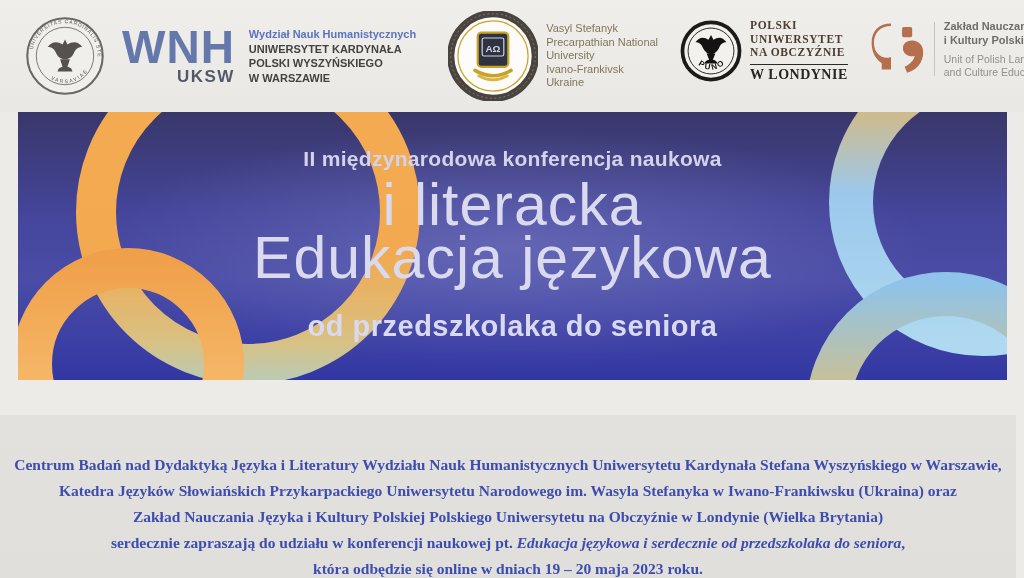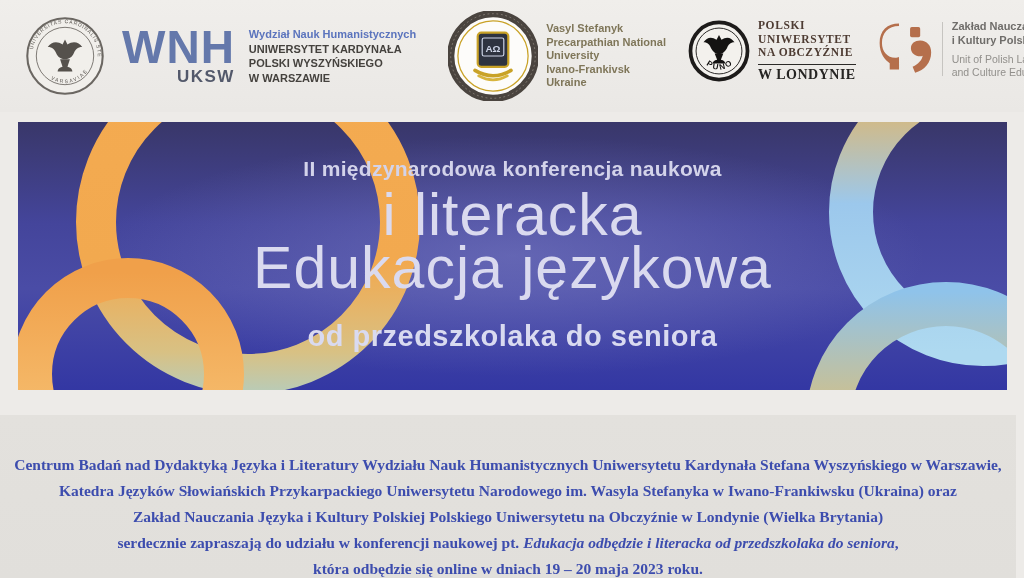--- a/index.html
+++ b/index.html
@@ -15,38 +15,38 @@
 
   .seal-uksw { margin-left:24px; width:82px; height:82px; flex:none; }
   .wnh-block { margin-left:16px; flex:none; text-align:right; }
   .wnh-acronym { font-size:46px; font-weight:700; letter-spacing:1px; color:#6478ab; line-height:42px; }
   .wnh-sub { font-size:17px; font-weight:700; letter-spacing:1.5px; color:#53596b; line-height:18px; }
 
   .uksw-text { margin-left:14px; flex:none; font-size:11px; line-height:14.5px; font-weight:700; color:#45423e; }
   .uksw-text .l1 { color:#5b74bd; }
 
   .crest-pnu { margin-left:32px; width:90px; height:90px; flex:none; }
-  .pnu-text { margin-left:8px; flex:none; font-size:11px; line-height:13.5px; font-weight:700; color:#7f7659; }
+  .pnu-text { margin-left:8px; flex:none; font-size:11px; line-height:13.5px; font-weight:400; color:#7f7659; }
 
   .seal-puno { margin-left:22px; width:62px; height:62px; flex:none; margin-top:-10px; }
   .puno-text { margin-left:8px; flex:none; margin-top:-10px;
                font-family:"Liberation Serif", serif; }
   .puno-text .pl-lines { font-size:11.5px; line-height:13.5px; letter-spacing:.6px; color:#4e3c33; font-weight:600; }
   .puno-city { margin-top:4px; padding-top:2px; border-top:1.6px solid #2b2a28;
                font-size:14px; font-weight:700; letter-spacing:.5px; color:#262523; }
 
   .znjkp { margin-left:22px; flex:none; display:flex; align-items:center; margin-top:-14px; }
   .quote-icon { width:54px; height:56px; flex:none; }
   .znjkp-divider { width:1px; height:54px; background:#c6c4c0; margin:0 9px 0 10px; flex:none; }
   .znjkp-text { flex:none; }
   .znjkp-pl { font-size:11px; line-height:13.5px; font-weight:700; color:#6f6d6a; }
   .znjkp-en { margin-top:6px; font-size:10.5px; line-height:12.5px; font-weight:400; color:#92908c; }
 
   
-  .banner { position:absolute; left:18px; top:122px; width:989px; height:268px;
+  .banner { position:absolute; left:18px; top:112px; width:989px; height:268px;
             overflow:hidden;
             background:
               radial-gradient(ellipse 58% 62% at 50% 50%, rgba(128,130,198,.50), rgba(128,130,198,0) 72%),
               linear-gradient(180deg,#393769 0%, #44459b 38%, #4a4ca6 62%, #3337a3 100%);
   }
   .banner-rings { position:absolute; inset:0; }
   .banner-content { position:absolute; inset:0; text-align:center; color:#dcdcf0; }
   .kicker { margin-top:35px; font-size:21px; font-weight:700; letter-spacing:.3px; color:#d3d3ea; }
   .big-title { margin-top:8px; font-size:59px; line-height:53px; font-weight:300;
                letter-spacing:1px; color:#dadaef; }
@@ -206,17 +206,17 @@
       </div>
       <div class="subtitle">od przedszkolaka do seniora</div>
       <div class="event-date">19 - 20 maja 2023 roku</div>
     </div>
   </div>
 
   <div class="invite">
     <p>Centrum Badań nad Dydaktyką Języka i Literatury Wydziału Nauk Humanistycznych Uniwersytetu Kardynała Stefana Wyszyńskiego w Warszawie,</p>
     <p>Katedra Języków Słowiańskich Przykarpackiego Uniwersytetu Narodowego im. Wasyla Stefanyka w Iwano-Frankiwsku (Ukraina) oraz</p>
     <p>Zakład Nauczania Języka i Kultury Polskiej Polskiego Uniwersytetu na Obczyźnie w Londynie (Wielka Brytania)</p>
-    <p><span>serdecznie zapraszają do udziału w konferencji naukowej pt. </span><span class="it">Edukacja odbędzie i literacka od przedszkolaka do seniora</span><span>,</span></p>
+    <p><span>serdecznie zapraszają do udziału w konferencji naukowej pt. </span><span class="it">Edukacja językowa i serdecznie od przedszkolaka do seniora</span><span>,</span></p>
     <p>która odbędzie się online w dniach 19 – 20 maja 2023 roku.</p>
   </div>
 
 </div>
 
 </body></html>

